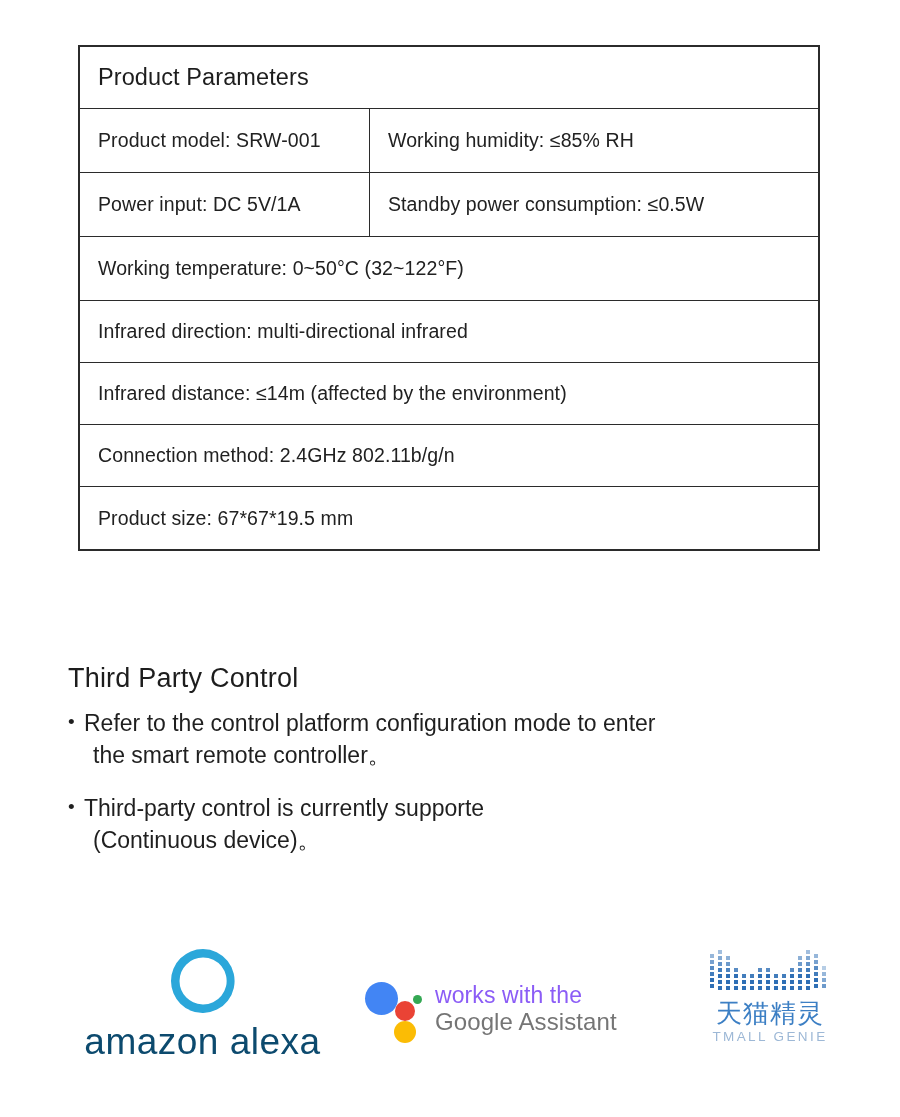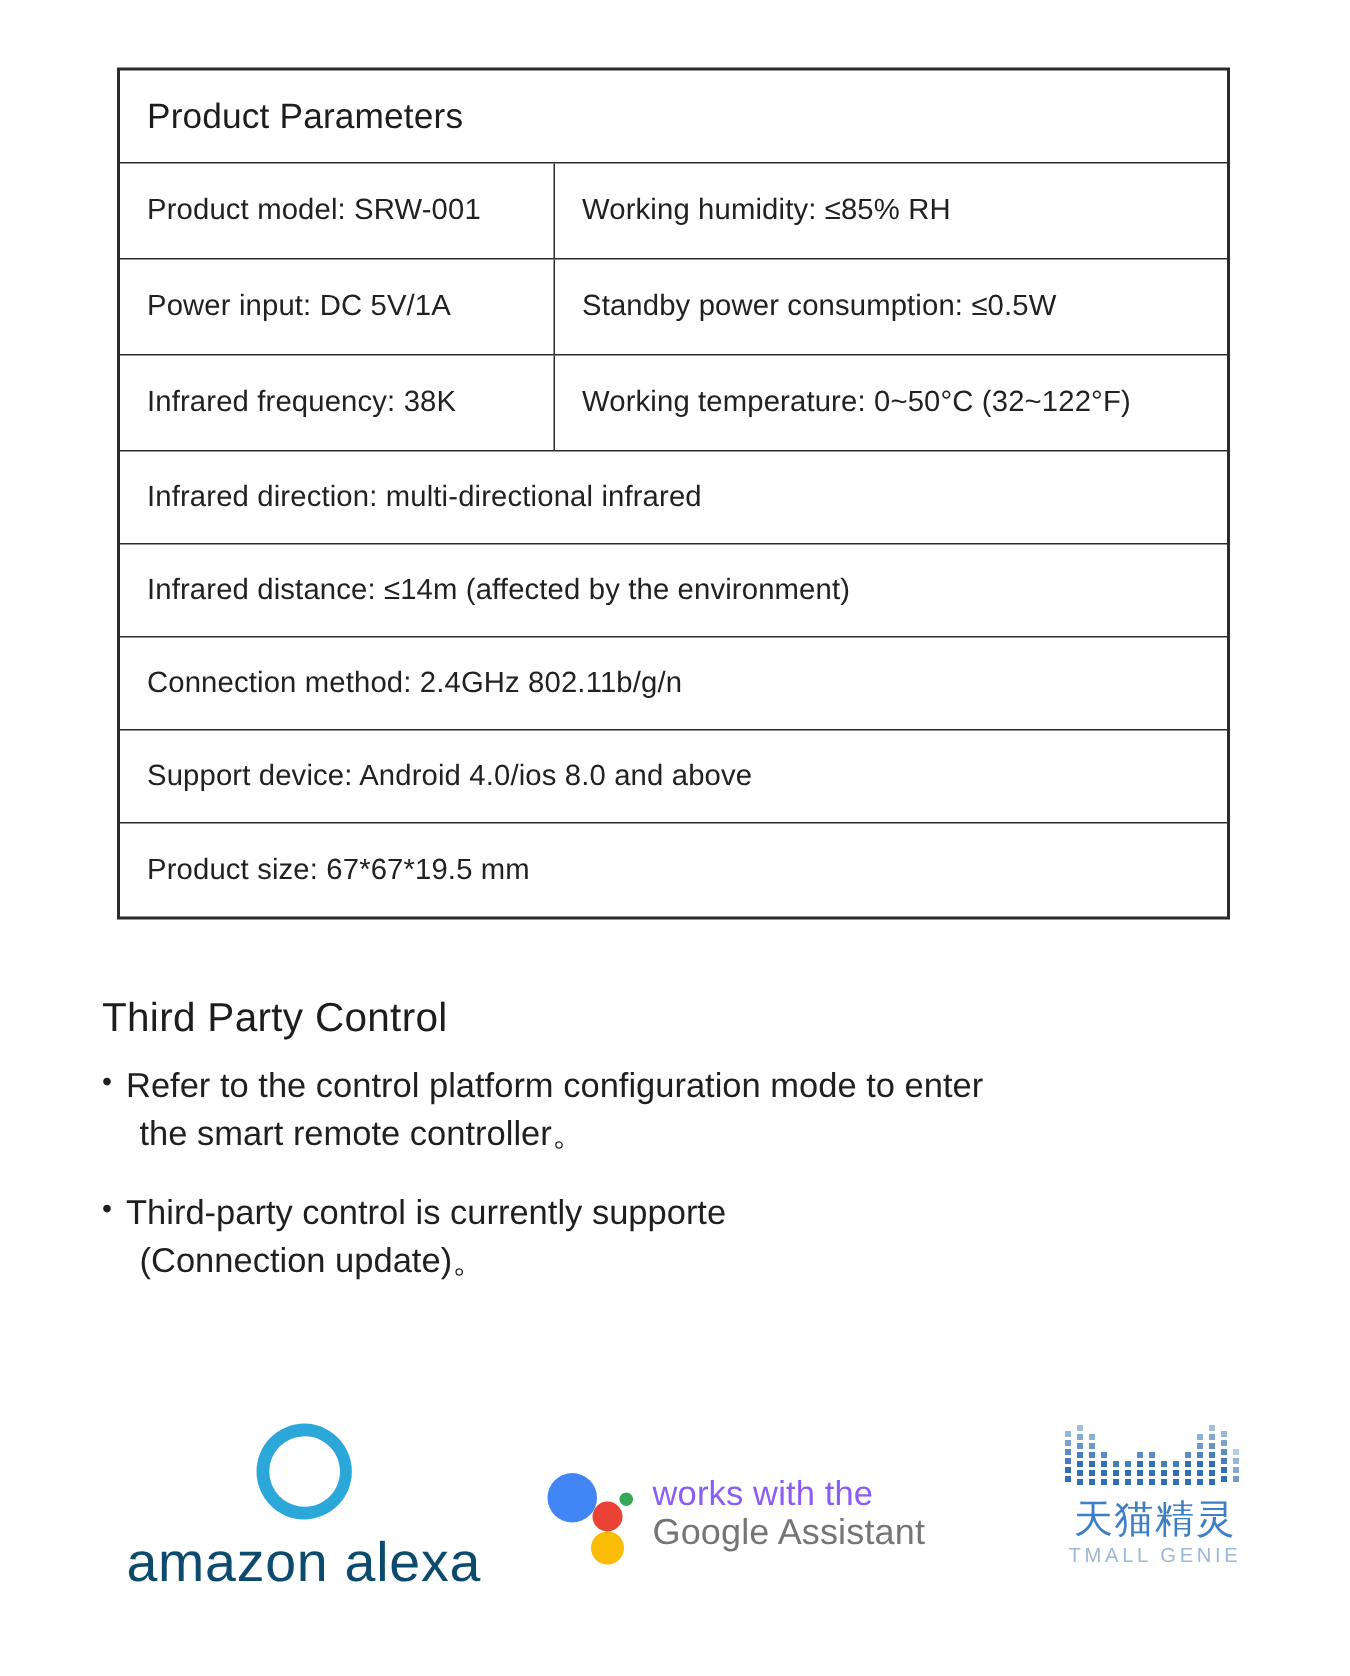--- a/index.html
+++ b/index.html
@@ -220,39 +220,35 @@
     <div class="cell left">Product model: SRW-001</div>
     <div class="cell right">Working humidity: ≤85% RH</div>
   </div>
 
   <div class="row pair-row">
     <div class="cell left">Power input: DC 5V/1A</div>
     <div class="cell right">Standby power consumption: ≤0.5W</div>
   </div>
 
   <div class="row pair-row">
-    <div class="cell left">Infrared frequency: 38K</div>
     <div class="cell right">Working temperature: 0~50°C (32~122°F)</div>
   </div>
 
   <div class="row full-row">
     <div class="cell">Infrared direction: multi-directional infrared</div>
   </div>
 
   <div class="row full-row">
     <div class="cell">Infrared distance: ≤14m (affected by the  environment)</div>
   </div>
 
   <div class="row full-row">
     <div class="cell">Connection method: 2.4GHz 802.11b/g/n</div>
   </div>
 
-  <div class="row full-row">
-    <div class="cell">Support device: Android 4.0/ios 8.0 and above</div>
-  </div>
 
   <div class="row full-row">
     <div class="cell">Product size: 67*67*19.5 mm</div>
   </div>
 
 </div>
 
 <div class="section">
   <h2 class="section-title">Third Party Control</h2>
 
@@ -261,21 +257,21 @@
       <span class="bullet-dot">•</span>
       <span class="bullet-text">
         <span>Refer to the control platform configuration mode to enter</span>
         <span class="line2">the smart remote controller。</span>
       </span>
     </li>
     <li class="bullet-item">
       <span class="bullet-dot">•</span>
       <span class="bullet-text">
         <span>Third-party control is currently supporte</span>
-        <span class="line2">(Connection update)。</span>
+        <span class="line2">(Continuous device)。</span>
       </span>
     </li>
   </ul>
 </div>
 
 <div class="logo-strip">
 
   <div class="alexa-logo">
     <div class="alexa-ring">
       <svg width="72" height="72" viewBox="0 0 72 72" aria-hidden="true">

